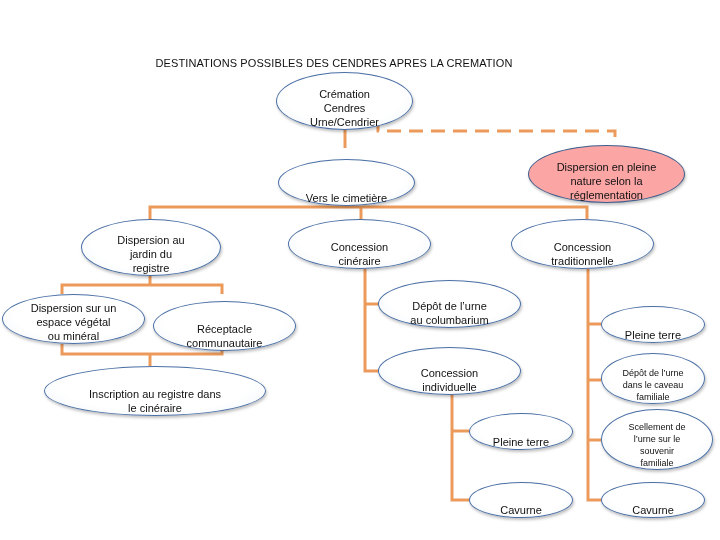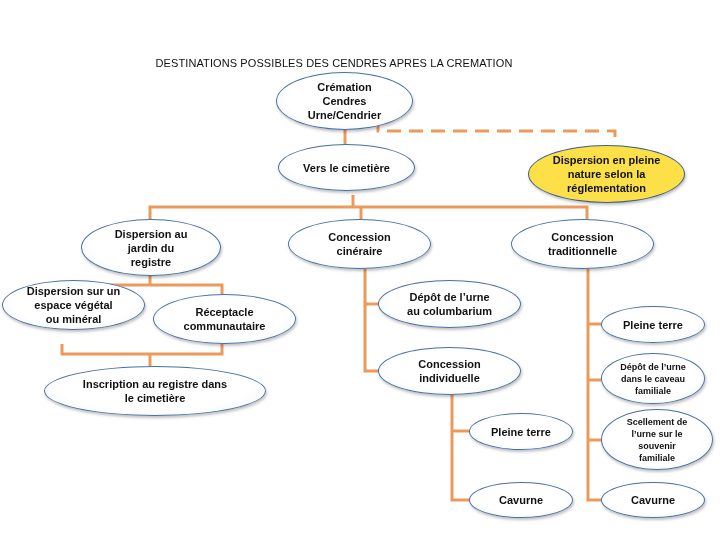--- a/index.html
+++ b/index.html
@@ -1,21 +1,21 @@
 <!DOCTYPE html>
 <html><head>
 <meta charset="utf-8">
 <style>
   html, body { margin:0; padding:0; background:#ffffff; }
   body { width:720px; height:540px; position:relative; overflow:hidden; font-family:"Liberation Sans", sans-serif; }
   #title { position:absolute; left:0; width:668px; top:17px; text-align:center; font-size:11px; color:#111; letter-spacing:0.1px;margin-top:40px; }
   svg#diagram { position:absolute; left:0; top:0; }
-  .node { position:absolute; box-sizing:border-box; border:1.2px solid #4a6fa5; border-radius:50%; background:radial-gradient(ellipse at 50% 40%, #ffffff 60%, #eef2f8 100%); box-shadow:1px 2px 3px rgba(0,0,0,0.25); display:flex; align-items:center; justify-content:center; text-align:center; color:#111; font-size:11px; line-height:14px;font-weight:bold; }
+  .node { position:absolute; box-sizing:border-box; border:1.2px solid #4a6fa5; border-radius:50%; background:radial-gradient(ellipse at 50% 40%, #ffffff 60%, #eef2f8 100%); box-shadow:1px 2px 3px rgba(0,0,0,0.25); display:flex; align-items:flex-end; justify-content:center; text-align:center; color:#111; font-size:11px; line-height:14px; }
   .node span { white-space:pre-line; }
-  .node.filled { background:#fde047; border-color:#3d5f8f; }
+  .node.filled { background:#fca5a5; border-color:#3d5f8f; }
   .node.small { font-size:9px; line-height:12px; }
 </style>
 </head>
 <body>
 
 <div id="title">DESTINATIONS POSSIBLES DES CENDRES APRES LA CREMATION</div>
 
 <svg id="diagram" width="720" height="540">
   <g id="connectors" fill="none" stroke-width="3">
       <path d="M345 130 V148" stroke="#ec9a5b"></path>
@@ -41,48 +41,48 @@
 <div class="node" style="left:276px;top:72px;width:137px;height:58px;">
     <span>Crémation
 Cendres
 Urne/Cendrier</span>
   </div>
 <div class="node filled" style="left:528px;top:145px;width:157px;height:58px;">
     <span>Dispersion en pleine
 nature selon la
 réglementation</span>
   </div>
-<div class="node" style="left:278px;top:144px;width:137px;height:47px;">
+<div class="node" style="left:278px;top:159px;width:137px;height:47px;">
     <span>Vers le cimetière</span>
   </div>
 <div class="node" style="left:81px;top:219px;width:140px;height:57px;">
     <span>Dispersion au
 jardin du
 registre</span>
   </div>
 <div class="node" style="left:288px;top:219px;width:143px;height:50px;">
     <span>Concession
 cinéraire</span>
   </div>
 <div class="node" style="left:511px;top:219px;width:143px;height:50px;">
     <span>Concession
 traditionnelle</span>
   </div>
-<div class="node" style="left:2px;top:280px;width:143px;height:50px;">
+<div class="node" style="left:2px;top:294px;width:143px;height:50px;">
     <span>Dispersion sur un
 espace végétal
 ou minéral</span>
   </div>
-<div class="node" style="left:153px;top:294px;width:143px;height:50px;">
+<div class="node" style="left:153px;top:301px;width:143px;height:50px;">
     <span>Réceptacle
 communautaire</span>
   </div>
 <div class="node" style="left:44px;top:366px;width:222px;height:50px;">
     <span>Inscription au registre dans
-le cimetière</span>
+le cinéraire</span>
   </div>
 <div class="node" style="left:378px;top:280px;width:143px;height:48px;">
     <span>Dépôt de l’urne
 au columbarium</span>
   </div>
 <div class="node" style="left:378px;top:347px;width:143px;height:48px;">
     <span>Concession
 individuelle</span>
   </div>
 <div class="node" style="left:469px;top:413px;width:104px;height:37px;">

